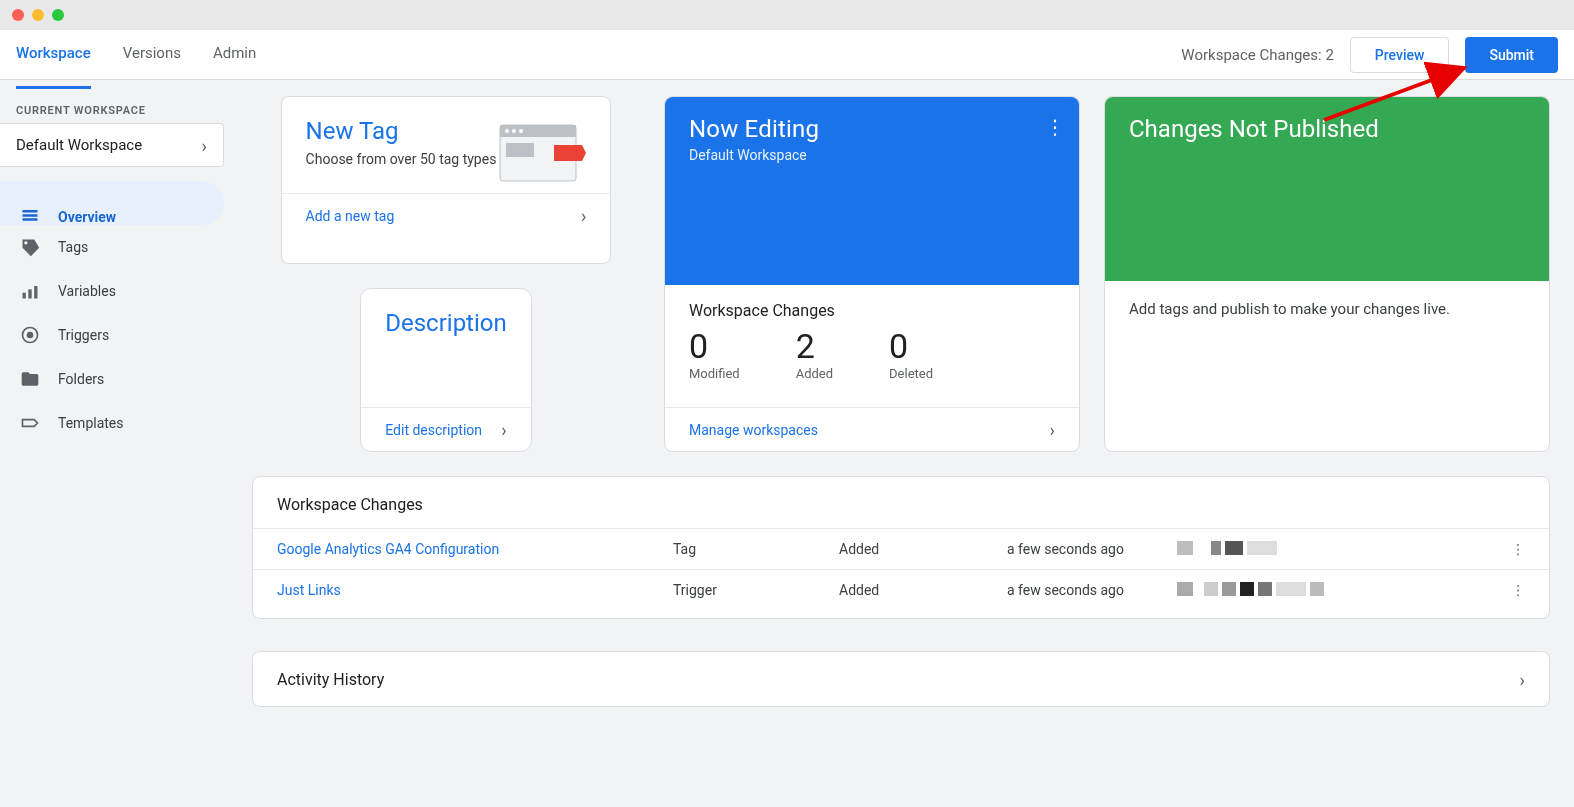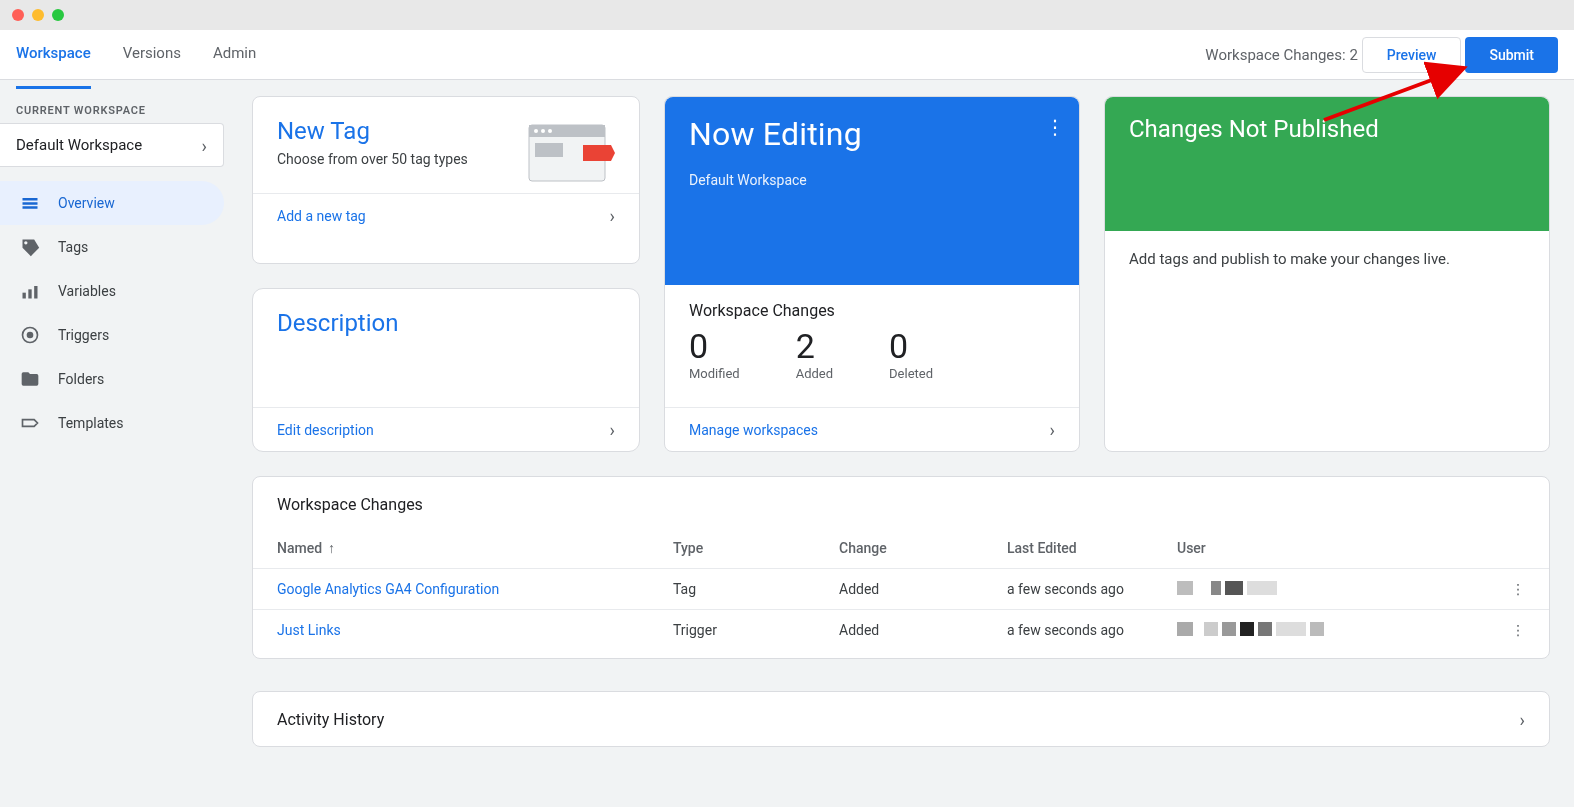--- a/index.html
+++ b/index.html
@@ -10,73 +10,73 @@
 .mac-dot { width: 12px; height: 12px; border-radius: 50%; }
 .mac-red { background: #ff5f57; }
 .mac-yellow { background: #febc2e; }
 .mac-green { background: #28c840; }
 
 
 .topbar { height: 50px; background: #fff; border-bottom: 1px solid #dadce0; display: flex; align-items: center; padding: 0 16px; }
 .topbar .tabs { display: flex; gap: 32px; }
 .topbar .tab { font-size: 15px; color: #5f6368; padding: 24px 0; cursor: pointer; }
 .topbar .tab.active { color: #1a73e8; border-bottom: 3px solid #1a73e8; font-weight: 500; }
-.topbar .right { margin-left: auto; display: flex; align-items: center; gap: 4px; justify-content: center; }
+.topbar .right { margin-left: auto; display: flex; align-items: center; gap: 16px; justify-content: center; }
 .workspace-changes-label { color: #5f6368; font-size: 15px; }
 .btn { height: 36px; padding: 0 24px; border-radius: 4px; font-size: 14px; font-weight: 500; cursor: pointer; display: flex; align-items: center; justify-content: center; border: none; }
 .btn-preview { background: #fff; color: #1a73e8; border: 1px solid #dadce0; }
 .btn-submit { background: #1a73e8; color: #fff; }
 
 
 .body-wrap { display: flex; height: calc(100% - 80px); }
 .sidebar { width: 232px; padding-top: 16px; }
 .cw-label { font-size: 11px; font-weight: 600; color: #5f6368; letter-spacing: 0.8px; padding: 8px 16px 6px; }
 .workspace-sel { margin: 0 0 14px 0; background: #fff; border: 1px solid #dadce0; border-left: none; border-radius: 0 4px 4px 0; height: 44px; display: flex; align-items: center; justify-content: space-between; padding: 0 16px; font-size: 15px; color: #202124; cursor: pointer; width: 224px; }
 .nav { list-style: none; }
 .nav li { height: 44px; display: flex; align-items: center; gap: 18px; padding: 0 0 0 20px; font-size: 14px; color: #3c4043; cursor: pointer; border-radius: 0 22px 22px 0; margin-right: 8px; }
-.nav li.active { background: #e8f0fe; color: #1967d2; font-weight: 400; }
+.nav li.active { background: #e8f0fe; color: #1967d2; font-weight: 700; align-items: flex-end; }
 .nav li.active .nav-icon { color: #1967d2; }
 .nav-icon { width: 20px; height: 20px; color: #5f6368; display: flex; align-items: center; justify-content: center; }
 
 .main { flex: 1; padding: 16px 24px 0 20px; overflow-y: auto; }
 .cards-row { display: flex; gap: 24px; }
 .card { background: #fff; border: 1px solid #dadce0; border-radius: 8px; }
 
 
-.col1 { display: flex; flex-direction: column; gap: 24px; width: 388px; }
+.col1 { display: flex; flex-direction: column; gap: 24px; width: 388px; align-items: center; }
 .newtag-card { height: 168px; }
 .card-body { padding: 20px 24px 12px; }
 .card-title { font-size: 24px; font-weight: 400; color: #1a73e8; margin-bottom: 6px; }
 .card-sub { font-size: 14px; color: #3c4043; }
 .card-body-split { display: flex; justify-content: space-between; }
 .tag-illus { width: 90px; height: 60px; margin-top: 4px; }
 .card-footer { border-top: 1px solid #e8eaed; height: 44px; display: flex; align-items: center; justify-content: space-between; padding: 0 24px; cursor: pointer; }
 .card-footer a { color: #1a73e8; font-size: 14px; text-decoration: none; }
 .chev { color: #5f6368; font-size: 18px; }
 .desc-card { height: 164px; display: flex; flex-direction: column; border-radius: 11px; }
 .desc-card .card-body { flex: 1; }
 
 
 .col2 { width: 416px; }
 .nowedit-card { height: 356px; display: flex; flex-direction: column; }
 .nowedit-top { background: #1a73e8; color: #fff; padding: 18px 24px; border-radius: 8px 8px 0 0; height: 188px; position: relative; }
-.nowedit-title { font-size: 32px; font-weight: 400; margin-bottom: 19px; letter-spacing: 0.2px; }
+.nowedit-title { font-size: 24px; font-weight: 400; margin-bottom: 4px; letter-spacing: 0.2px; }
 .nowedit-sub { font-size: 14px; opacity: 0.9; }
 .more-v { position: absolute; right: 14px; top: 18px; color: #fff; font-size: 20px; cursor: pointer; }
 .nowedit-mid { padding: 16px 24px 10px; flex: 1; }
 .mid-title { font-size: 16px; color: #202124; margin-bottom: 6px; }
 .counts { display: flex; gap: 56px; margin-top: 4px; }
 .count { }
 .count-num { font-size: 34px; color: #202124; }
 .count-lbl { font-size: 13px; color: #5f6368; }
 
 
 .col3 { flex: 1; }
 .notpub-card { height: 356px; display: flex; flex-direction: column; }
-.notpub-top { background: #34a853; color: #fff; padding: 18px 24px; border-radius: 8px 8px 0 0; height: 134px; }
+.notpub-top { background: #34a853; color: #fff; padding: 18px 24px; border-radius: 8px 8px 0 0; height: 184px; }
 .notpub-title { font-size: 24px; font-weight: 400; }
 .notpub-mid { padding: 18px 24px; font-size: 15px; color: #3c4043; line-height: 1.4; flex: 1; }
 
 
 .table-card { margin-top: 24px; padding: 0 0 8px 0; }
 .table-card .tc-title { font-size: 16px; color: #202124; padding: 18px 24px 14px; }
 .tbl { width: 100%; }
 .tbl-head, .tbl-row { display: flex; align-items: center; padding: 12px 24px; font-size: 14px; }
 .tbl-head { color: #5f6368; font-weight: 500; }
 .tbl-row { border-top: 1px solid #e8eaed; color: #3c4043; cursor: pointer; }
@@ -256,31 +256,20 @@
             <div class="notpub-title">Changes Not Published</div>
           </div>
           <div class="notpub-mid">Add tags and publish to make your changes live.</div>
         </div>
       </div>
     </div>
 
     <div class="card table-card">
       <div class="tc-title">Workspace Changes</div>
       <div class="tbl">
-        <div class="tbl-head">
-          <div class="c-name">
-              <span>Named</span> 
-              <span>↑</span>
-            </div>
-          <div class="c-type">Type</div>
-          <div class="c-change">Change</div>
-          <div class="c-edited">Last Edited</div>
-          <div class="c-user">User</div>
-          <div class="c-menu"></div>
-        </div>
         <div class="tbl-row">
           <div class="c-name name-link">Google Analytics GA4 Configuration</div>
           <div class="c-type">Tag</div>
           <div class="c-change">Added</div>
           <div class="c-edited">a few seconds ago</div>
           <div class="c-user">
             <span class="px" style="width:16px"></span>&nbsp;&nbsp;&nbsp;
             <span class="px" style="width:10px;background:#888"></span><span class="px" style="width:18px;background:#555"></span><span class="px" style="width:30px;background:#ddd"></span>
           </div>
           <div class="c-menu">⋮</div>

